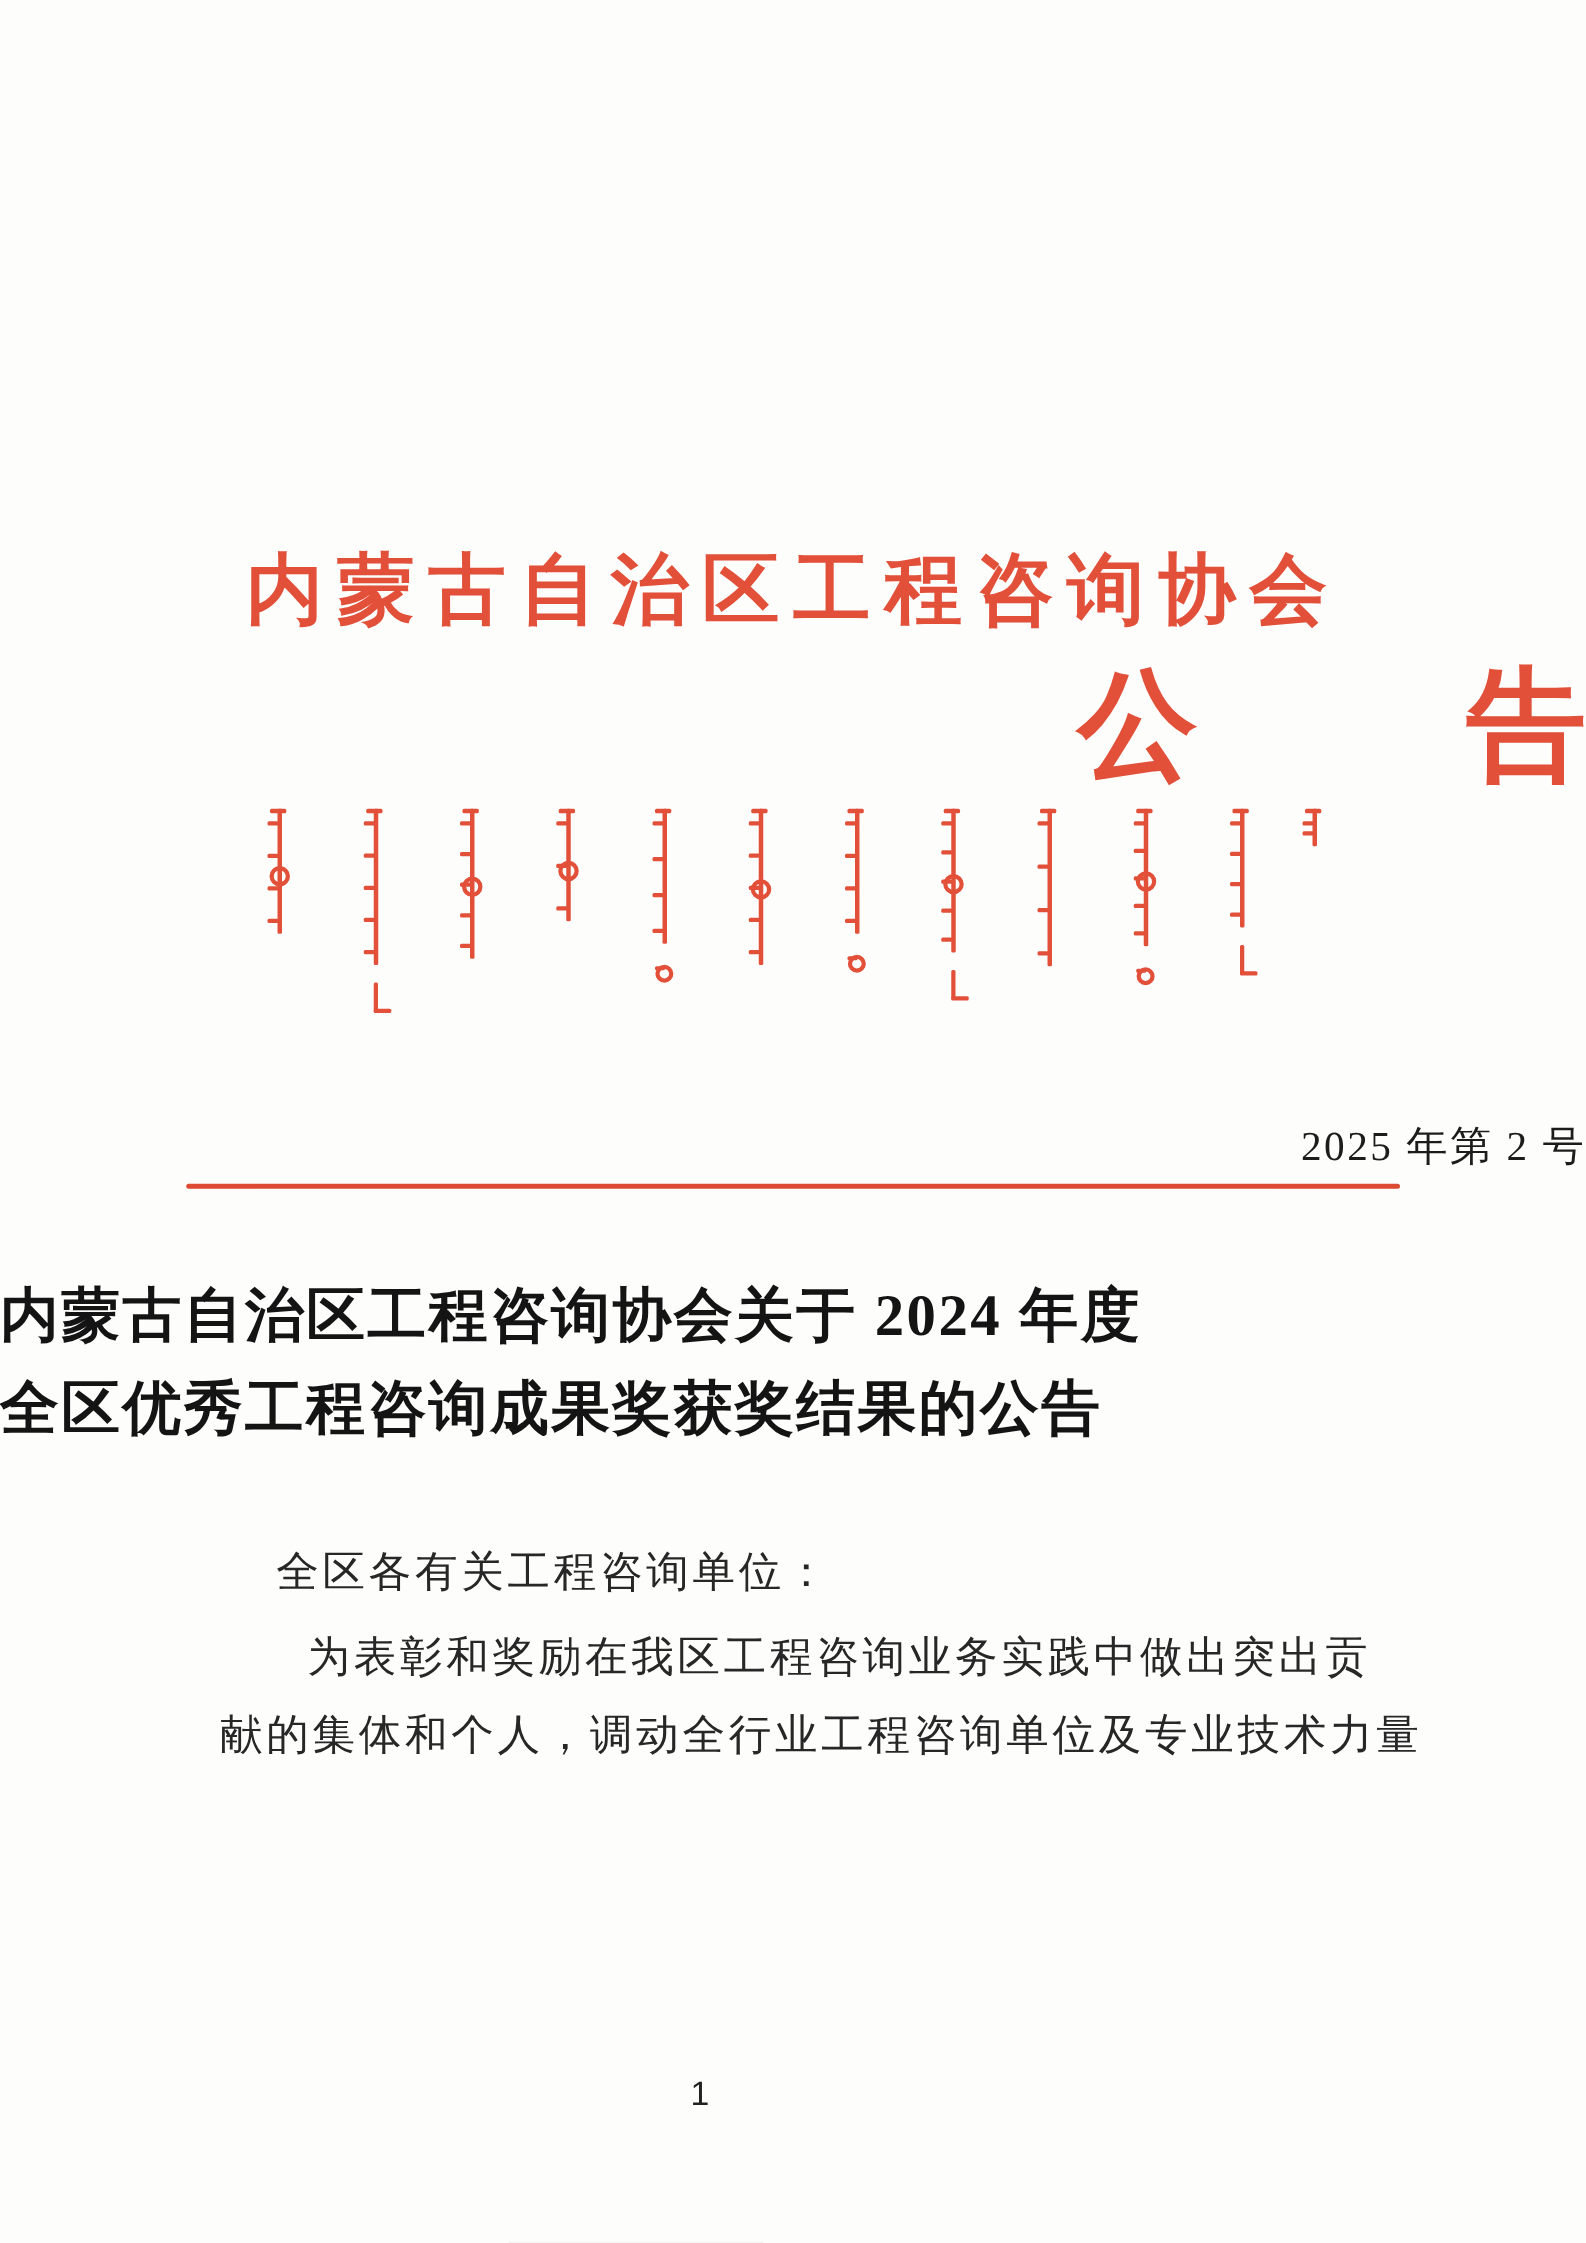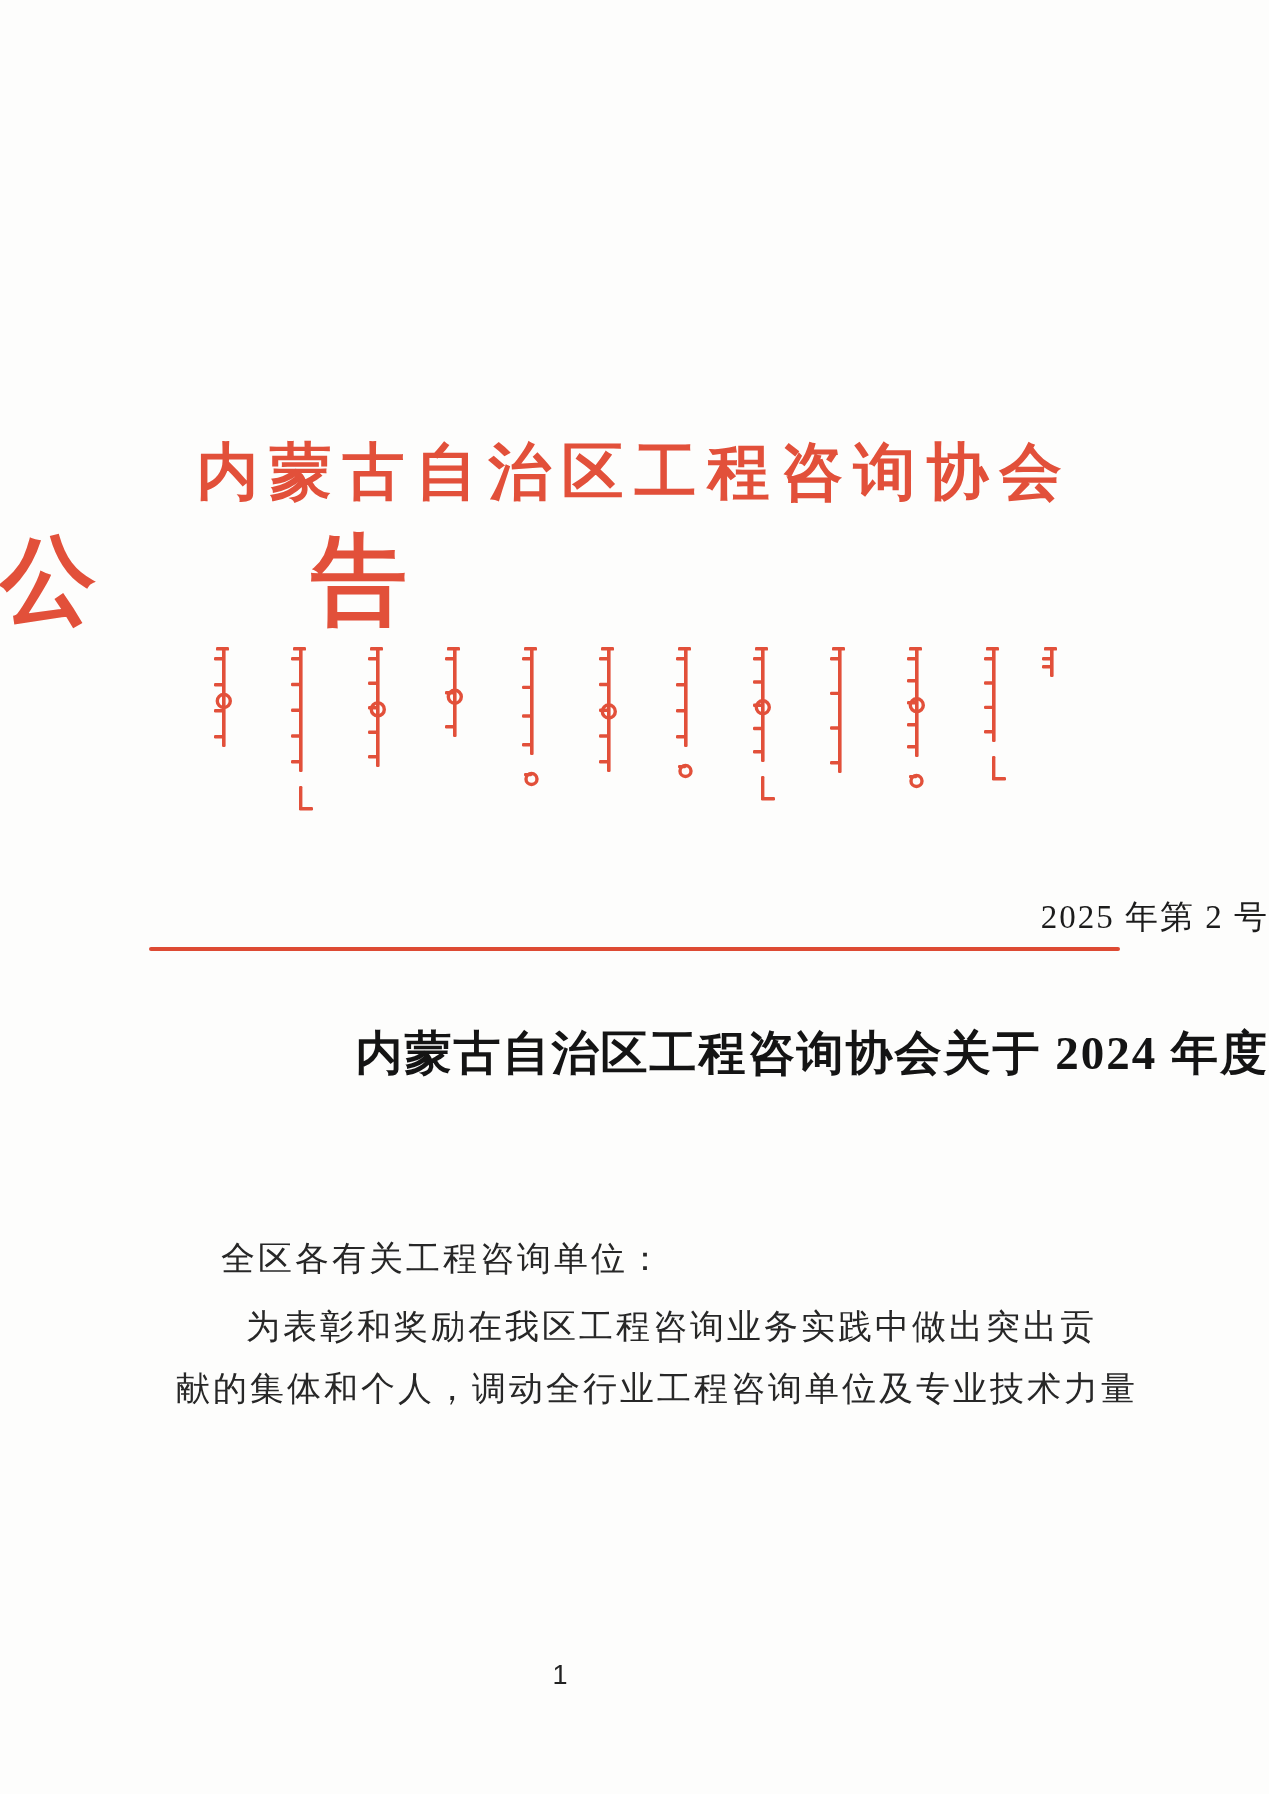--- a/index.html
+++ b/index.html
@@ -13,40 +13,40 @@
   }
   .org-title{
     position:absolute;top:430px;left:0;width:100%;
     text-align:center;
     font-size:62px;font-weight:bold;
     letter-spacing:11px;
     white-space:nowrap;
   }
   .gonggao{
     position:absolute;top:533px;left:0;width:100%;
-    text-align:left;font-weight:bold;font-size:96px;line-height:1;
+    text-align:right;font-weight:bold;font-size:96px;line-height:1;
     white-space:nowrap;
   }
   .gonggao .char2{margin-left:215px;}
   .mongolian-band{
     position:absolute;top:645px;left:0;width:100%;
     display:flex;justify-content:center;
   }
   .issue-no{
     position:absolute;top:895px;left:0;width:100%;
     text-align:right;
     font-size:33px;letter-spacing:2px;color:#1c1c1c;
   }
   .red-rule{
     position:absolute;top:947px;left:149px;
     width:971px;height:4px;border-radius:2px;
   }
   .doc-title{
     position:absolute;top:1016px;left:0;width:100%;
-    text-align:right;
+    text-align:left;
     font-size:47px;font-weight:bold;color:#141414;
     line-height:74px;letter-spacing:2px;
     white-space:nowrap;
   }
   .body-text{
     position:absolute;top:1228px;left:176px;width:925px;
     font-size:34px;color:#272727;letter-spacing:3px;
   }
   .salutation{line-height:62px;margin-bottom:6px;margin-left:45px;}
   .bline{line-height:62px;white-space:nowrap;}
@@ -164,20 +164,21 @@
         <rect x="852" y="20" width="9" height="3.4" rx="1.2" fill="#e2503a"></rect>
       </svg>
   </div>
 
   <div class="issue-no">2025 年第 2 号</div>
 
   <div class="red-rule" style="background: rgb(221, 74, 51);"></div>
 
   <div class="doc-title">
     <div>内蒙古自治区工程咨询协会关于 2024 年度</div>
+    <div>全区优秀工程咨询成果奖获奖结果的公告</div>
   </div>
 
   <div class="body-text">
     <div class="salutation">全区各有关工程咨询单位：</div>
     <div>
         <div class="bline indent">为表彰和奖励在我区工程咨询业务实践中做出突出贡</div>
         <div class="bline">献的集体和个人，调动全行业工程咨询单位及专业技术力量</div>
       </div>
   </div>
 

